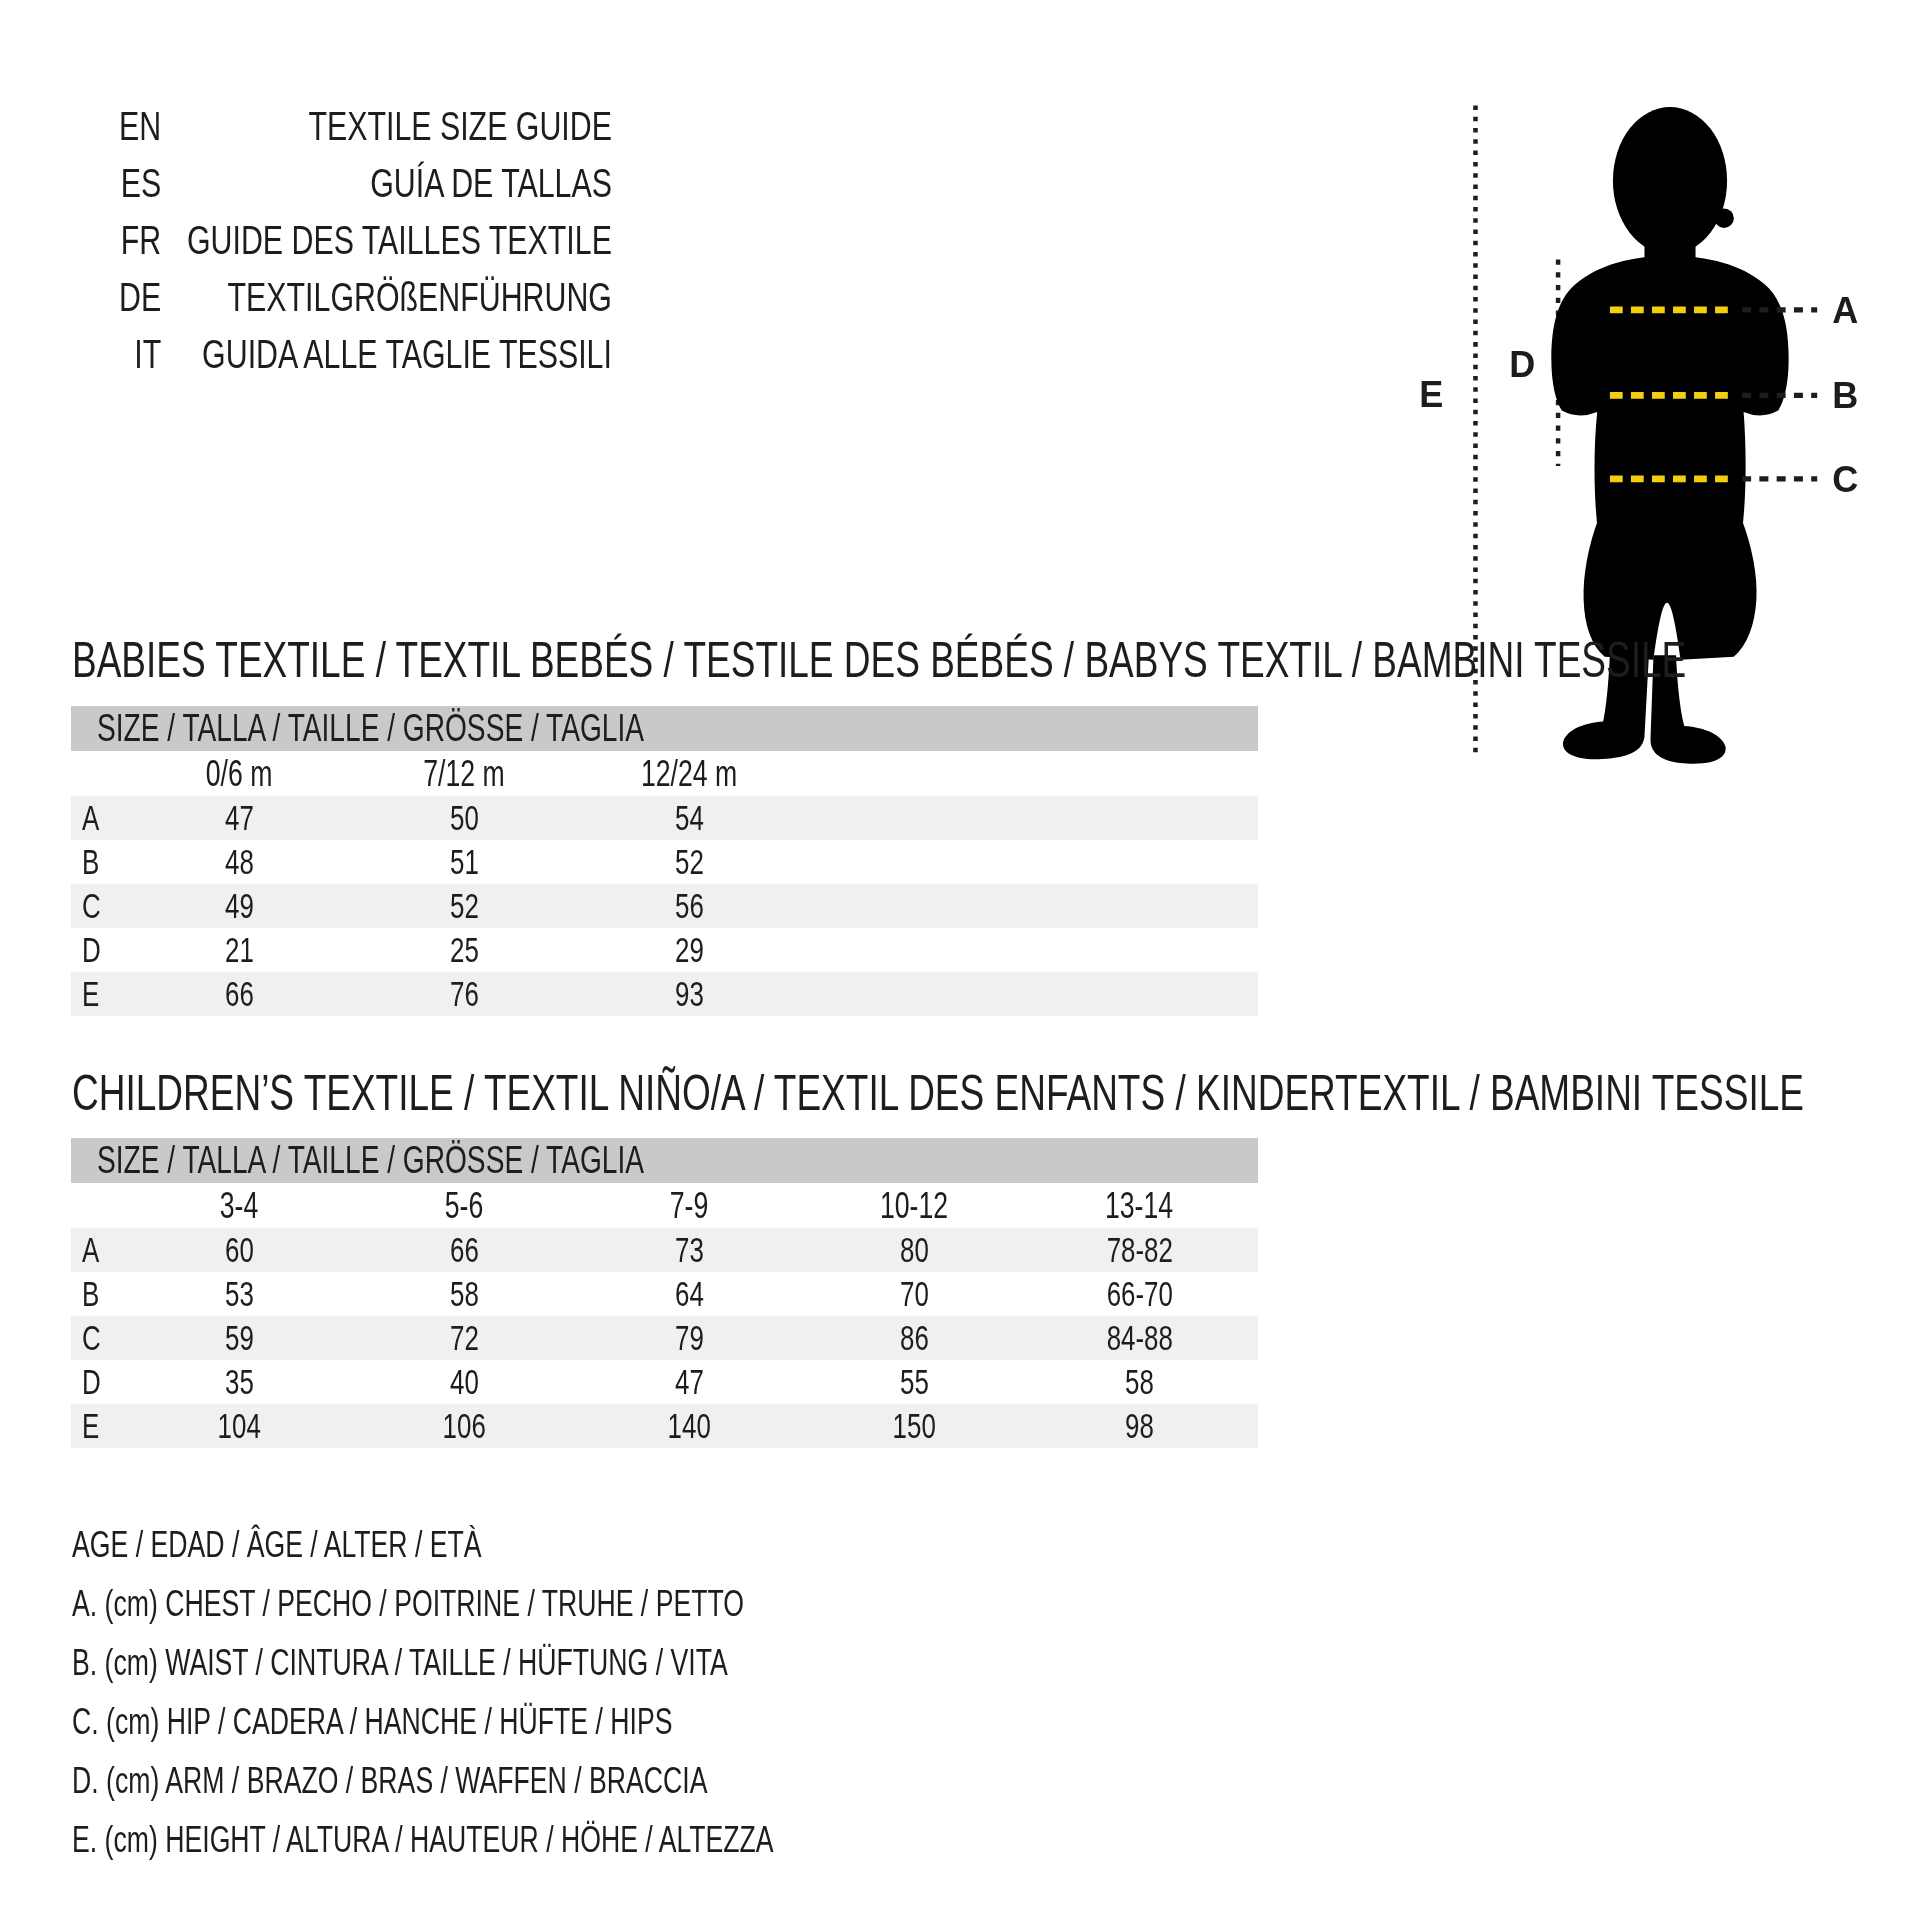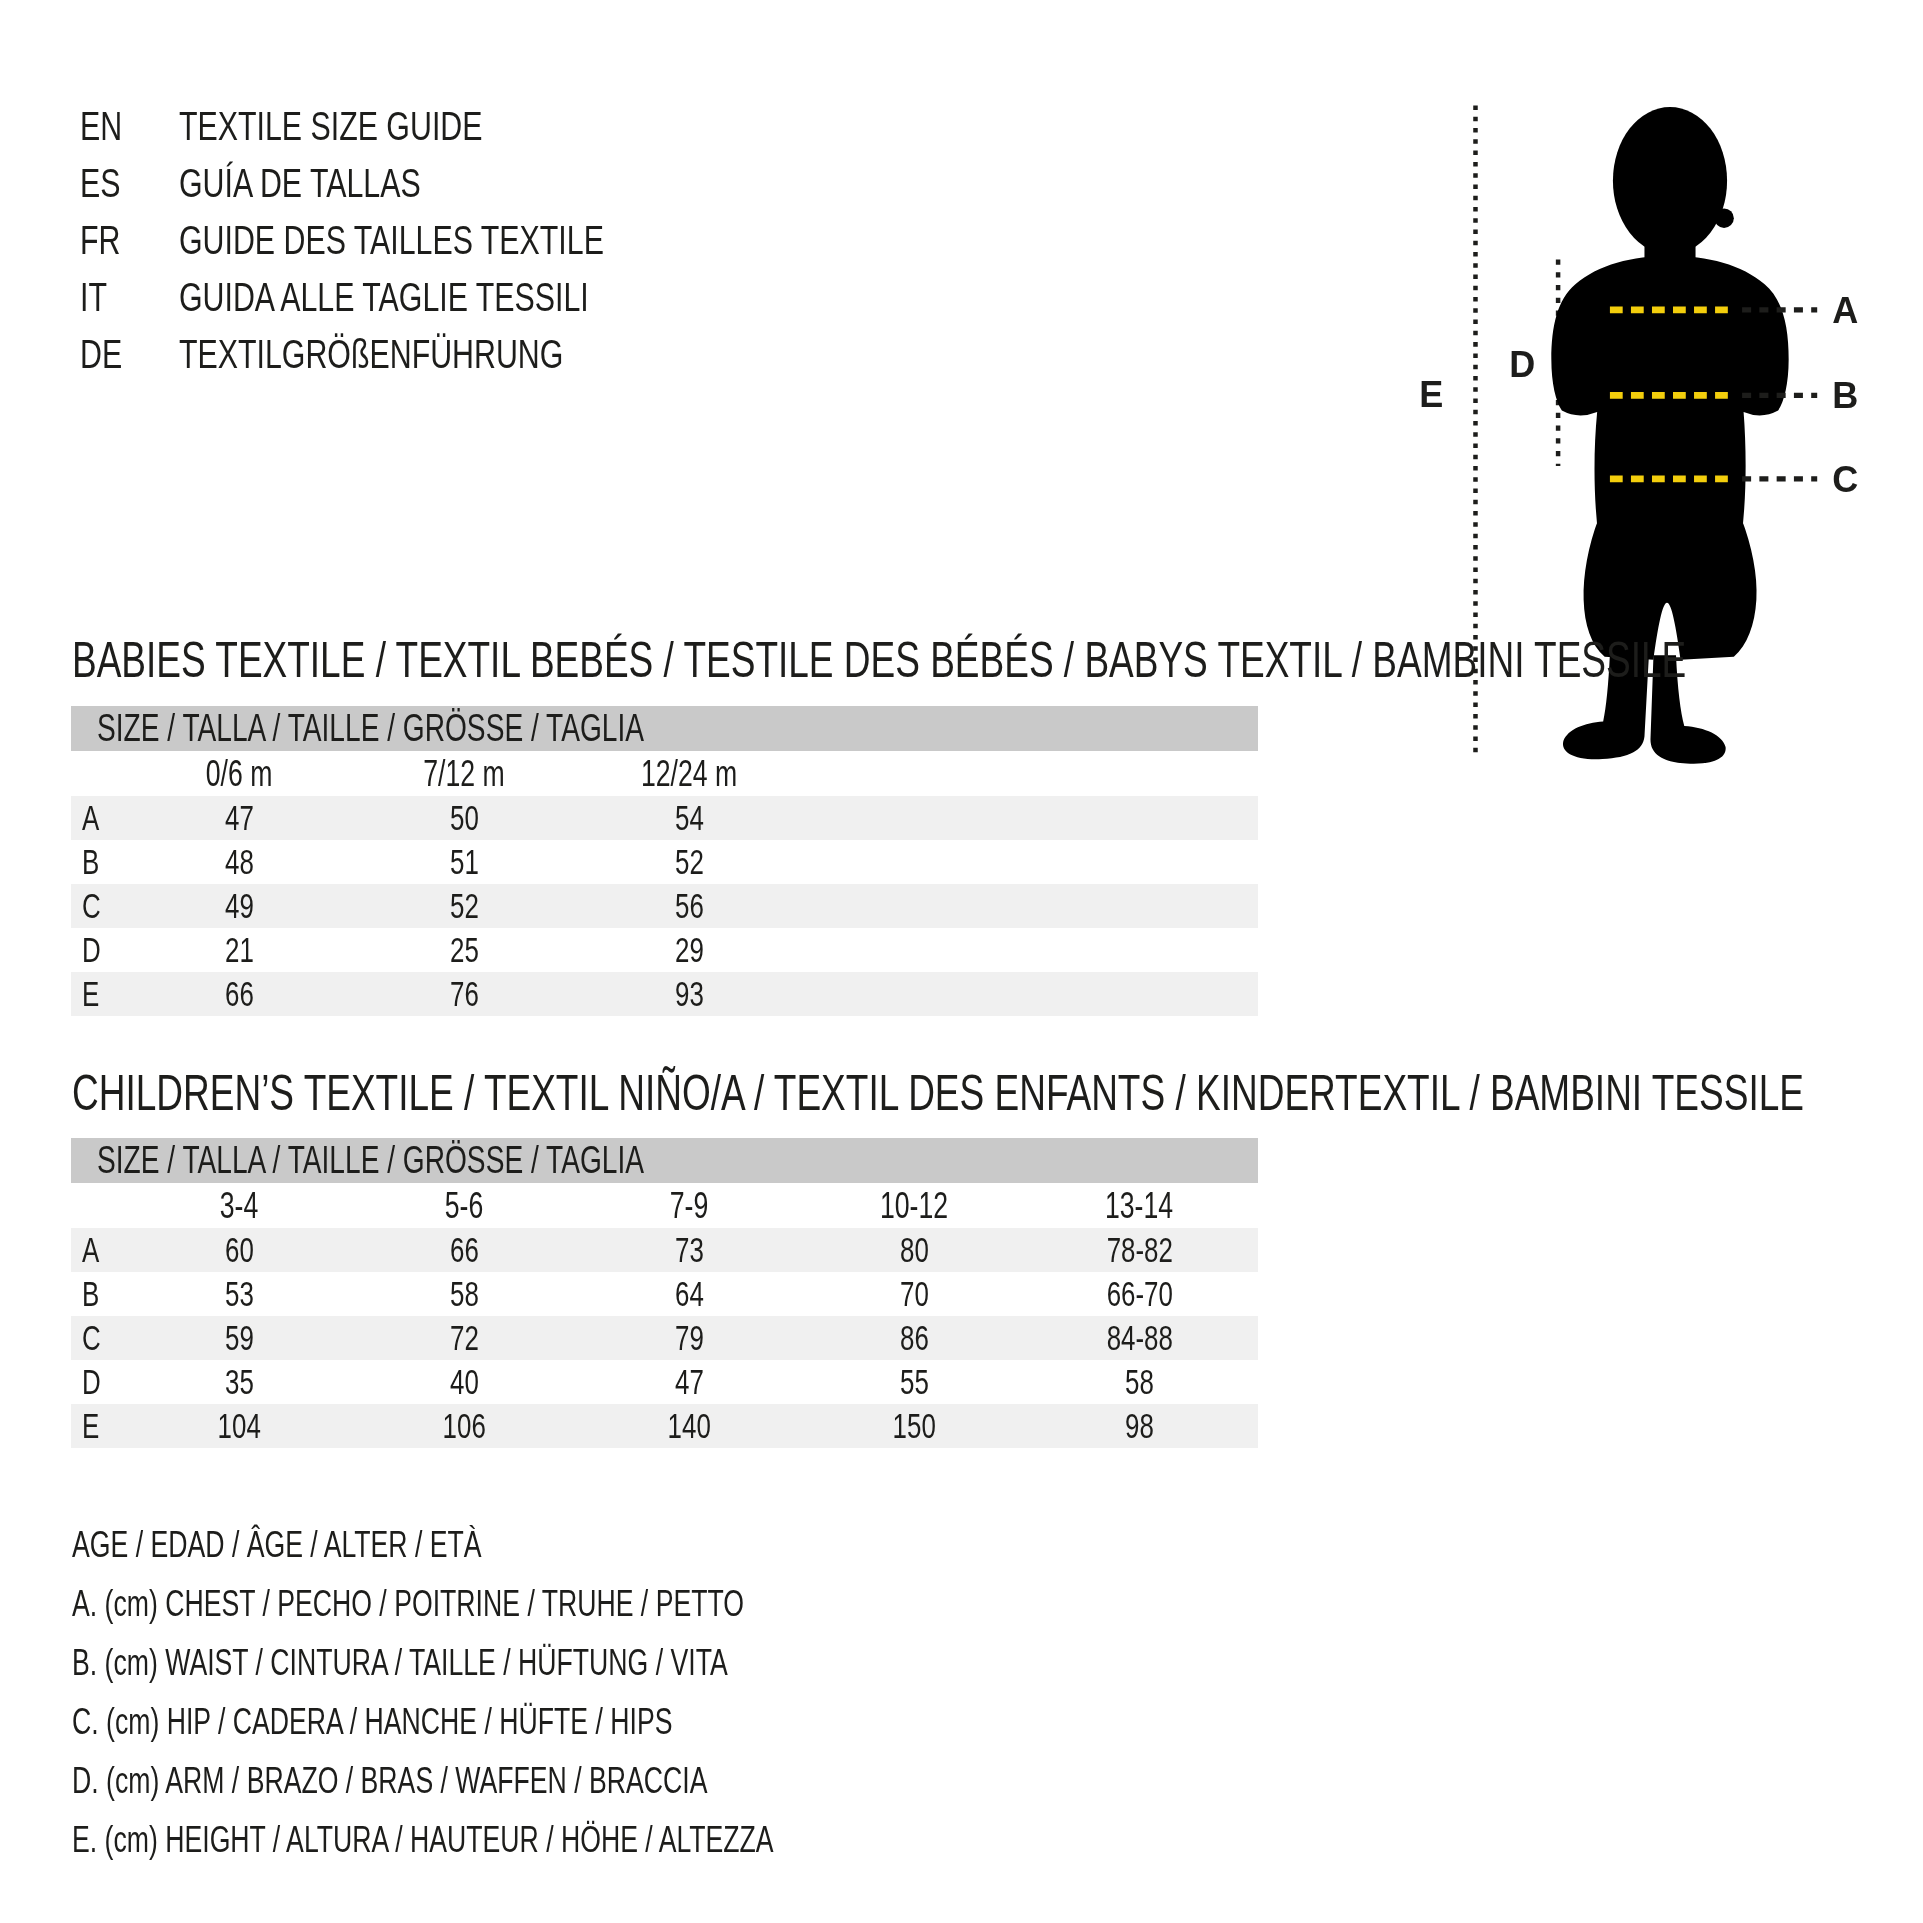--- a/index.html
+++ b/index.html
@@ -6,21 +6,21 @@
   .page{
     position:relative;width:1924px;height:1924px;background:#ffffff;
     font-family:"Liberation Sans","DejaVu Sans",sans-serif;color:#1d1d1b;overflow:hidden;
   }
   
   .cx{display:inline-block;white-space:nowrap;transform:scaleX(0.74);}
   .cx-l{transform-origin:0 50%;}
   .cx-c{transform-origin:50% 50%;}
 
   
-  .langs{position:absolute;left:80px;top:98px;}
+  .langs{position:absolute;left:88px;top:98px;text-align:right;}
   .lang-row{display:grid;grid-template-columns:99px auto;height:57px;align-items:center;font-size:41px;}
 
   
   .section-title{position:absolute;left:72px;height:42px;display:flex;align-items:center;font-size:50px;}
   .babies-title{top:639px;}
   .children-title{top:1072px;}
 
   
   .sizetable{position:absolute;left:71px;width:1187px;}
   .babies-table{top:706px;}
@@ -58,26 +58,26 @@
     </div>
     <div class="lang-row">
       <span class="cx cx-l">ES</span>
       <span class="cx cx-l">GUÍA DE TALLAS</span>
     </div>
     <div class="lang-row">
       <span class="cx cx-l">FR</span>
       <span class="cx cx-l">GUIDE DES TAILLES TEXTILE</span>
     </div>
     <div class="lang-row">
+      <span class="cx cx-l">DE</span>
+      <span class="cx cx-l">TEXTILGRÖßENFÜHRUNG</span>
+    </div>
+    <div class="lang-row">
       <span class="cx cx-l">IT</span>
       <span class="cx cx-l">GUIDA ALLE TAGLIE TESSILI</span>
-    </div>
-    <div class="lang-row">
-      <span class="cx cx-l">DE</span>
-      <span class="cx cx-l">TEXTILGRÖßENFÜHRUNG</span>
     </div>
   </div>
 
   <svg class="fig" width="511" height="736" viewBox="0 0 680 980">
     <line class="dotE" x1="83" y1="50" x2="83" y2="920"></line>
     <line class="dotD" x1="193" y1="255" x2="193" y2="530"></line>
     <g fill="#000000">
       <ellipse cx="342" cy="150" rx="76" ry="98"></ellipse>
       <circle cx="414" cy="200" r="13"></circle>
       <rect x="308" y="218" width="68" height="50"></rect>

